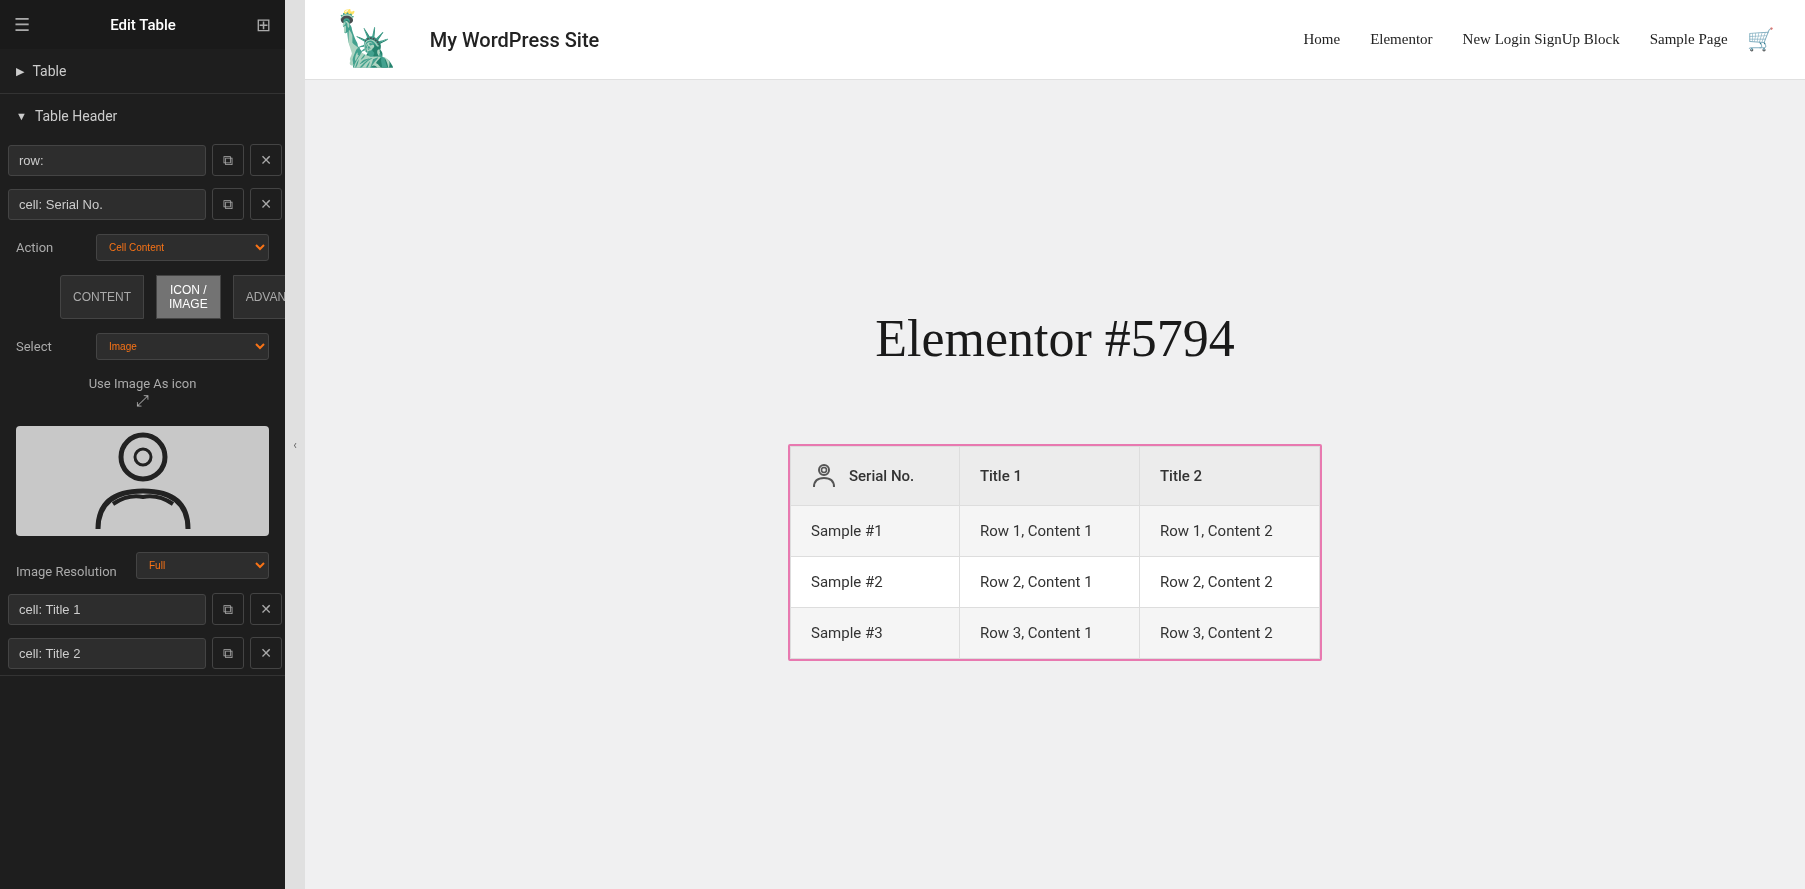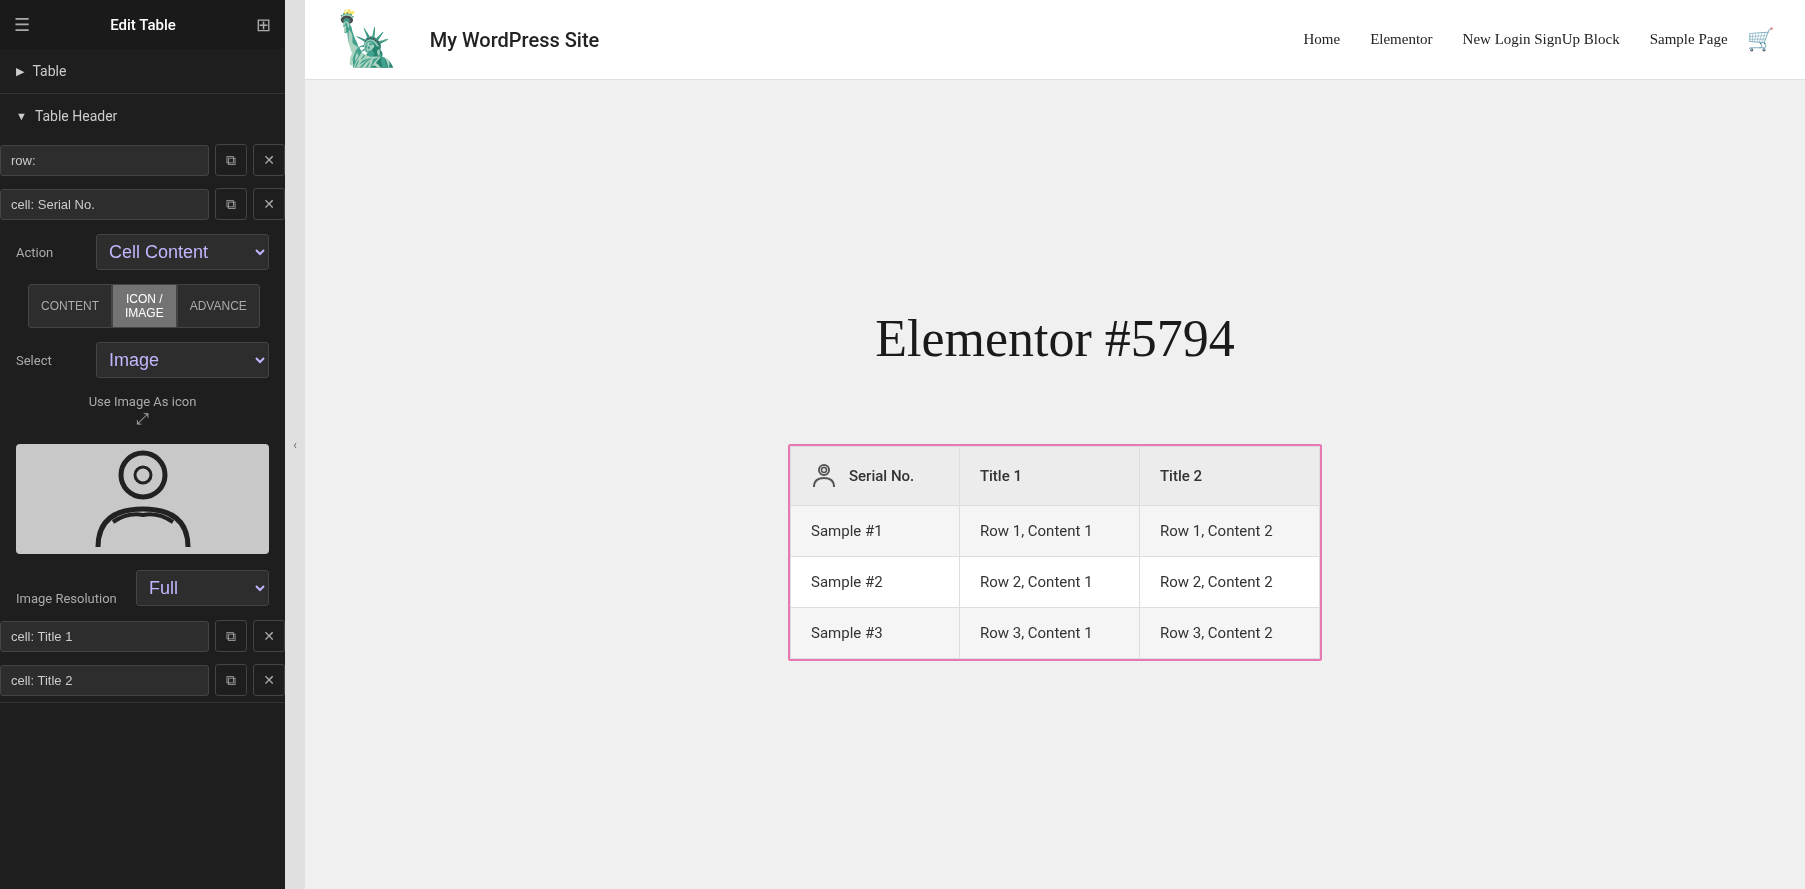--- a/index.html
+++ b/index.html
@@ -59,21 +59,21 @@
       margin-right: 8px;
       font-size: 11px;
     }
     .section-row.open .arrow {
       
     }
 
     .item-row {
       display: flex;
       align-items: center;
-      padding: 6px 0;
+      padding: 6px 8px;
       gap: 6px;
     }
 
     .item-input {
       flex: 1;
       background: #2d2d2d;
       border: 1px solid #444;
       color: #ccc;
       padding: 7px 10px;
       font-size: 13px;
@@ -104,32 +104,33 @@
     }
     .field-label {
       color: #aaa;
       font-size: 13px;
       min-width: 70px;
     }
     .field-select {
       flex: 1;
       background: #2d2d2d;
       border: 1px solid #444;
-      color: #c4b5fd;
+      color: #f97316;
       padding: 6px 8px;
-      font-size: 18px;
+      font-size: 10px;
       border-radius: 3px;
       outline: none;
       cursor: pointer;
     }
 
     .tabs-row {
       display: flex;
-      padding: 6px 28px;
-      gap: 0;
+      padding: 6px 16px;
+      gap: 12px;
+      margin-left: 44px;
     }
     .tab-btn {
       padding: 7px 12px;
       font-size: 12px;
       background: #2d2d2d;
       border: 1px solid #444;
       color: #aaa;
       cursor: pointer;
       border-radius: 0;
     }

